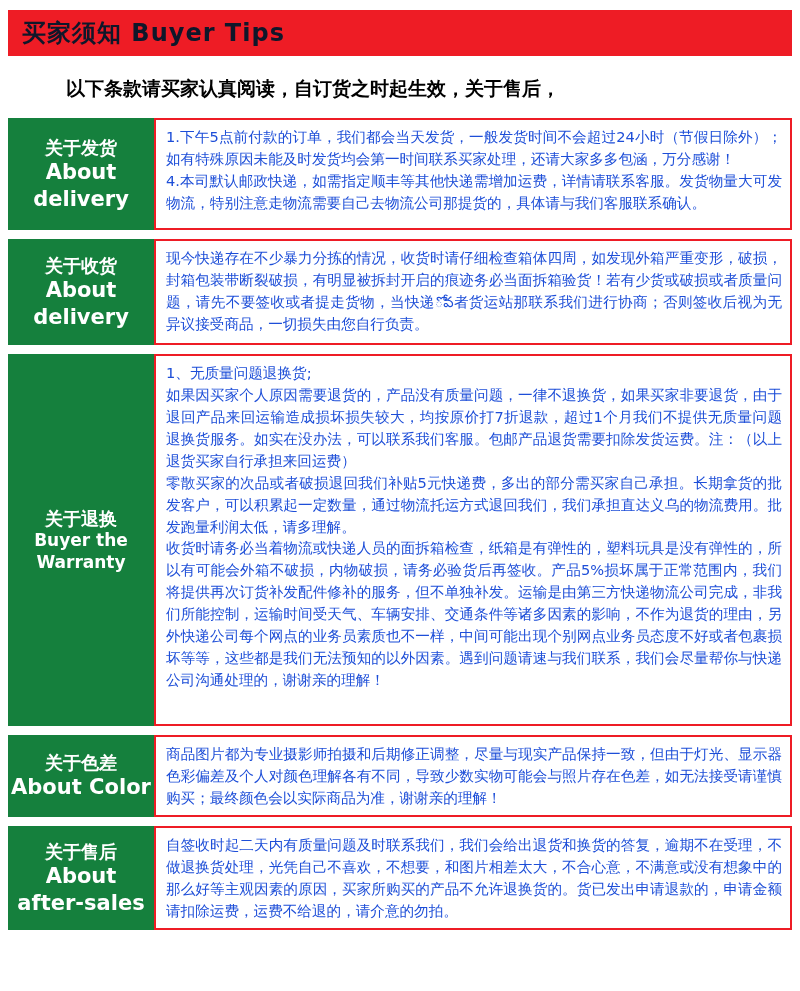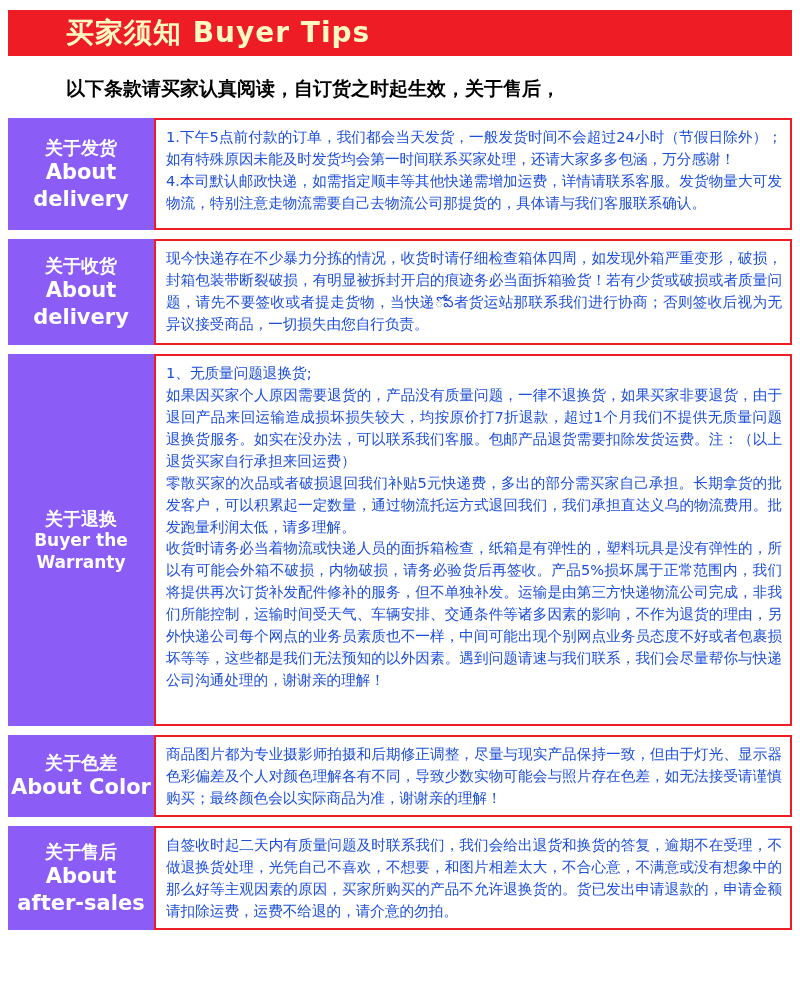--- a/index.html
+++ b/index.html
@@ -25,27 +25,26 @@
   .banner {
     margin: 10px 8px 0 8px;
     background: #ee1c25;
     height: 46px;
     display: flex;
     align-items: center;
     padding-left: 14px;
     box-sizing: border-box;
   }
   .banner-title {
-    color: #fef9c3;
-    font-size: 28px;
+    color: #0f172a;
+    font-size: 24px;
     font-weight: bold;
     letter-spacing: 1px;
     line-height: 1;
     white-space: nowrap;
-    margin-left: 44px;
   }
 
   
   .intro {
     margin: 16px 18px 14px 18px;
     font-size: 19px;
     font-weight: bold;
     line-height: 1.7;
     color: #000;
     text-align: left;
@@ -58,21 +57,21 @@
     margin: 0 8px;
   }
   .row {
     display: flex;
     align-items: stretch;
     margin-bottom: 9px;
   }
   .row-label {
     width: 146px;
     flex: 0 0 146px;
-    background: #8b5cf6;
+    background: #15803d;
     color: #ffffff;
     font-weight: bold;
     display: flex;
     flex-direction: column;
     align-items: center;
     justify-content: center;
     text-align: center;
     line-height: 1.25;
     padding: 4px 2px;
     box-sizing: border-box;

